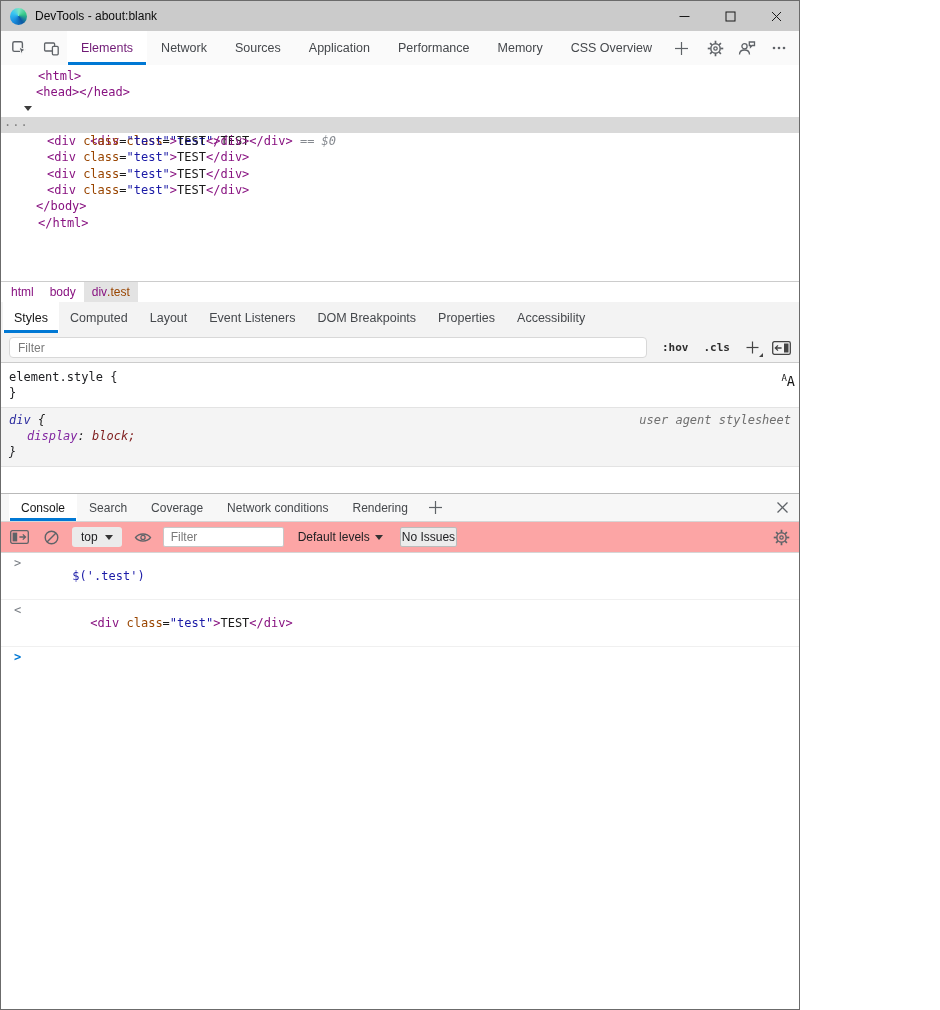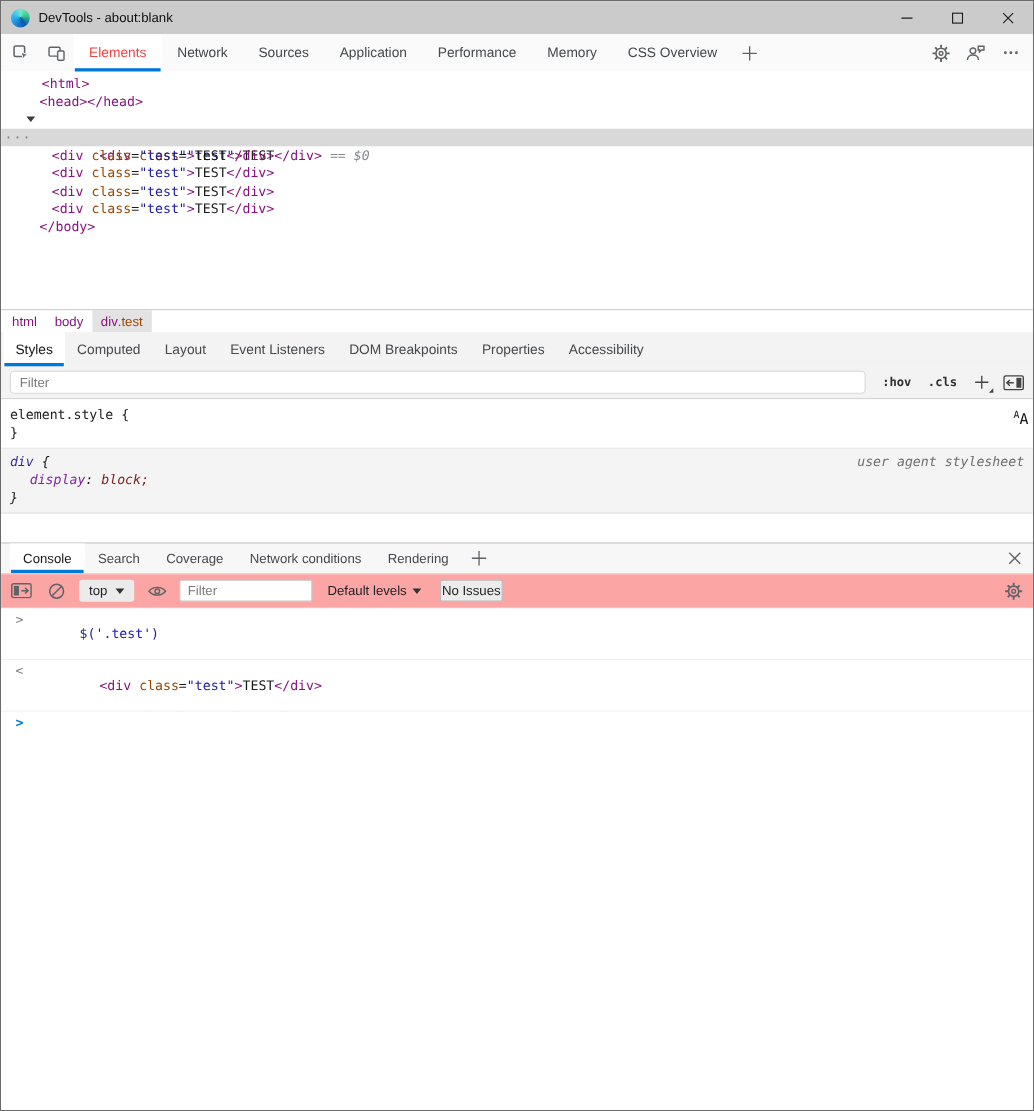--- a/index.html
+++ b/index.html
@@ -1,33 +1,33 @@
 <!DOCTYPE html>
 <html><head>
 <meta charset="utf-8">
 <style>
   * { box-sizing: border-box; margin: 0; padding: 0; }
   body { background:#fff; font-family:"Liberation Sans", sans-serif; }
-  .window { width:940px; height:1010px; border:1px solid #6b6b6b; background:#fff;
+  .window { width:800px; height:1010px; border:1px solid #6b6b6b; background:#fff;
             display:flex; flex-direction:column; color:#202124; overflow:hidden; }
 
   
   .titlebar { flex:0 0 30px; background:#cbcbcb; display:flex; align-items:center; }
   .edge-logo { width:17px; height:17px; border-radius:50%; margin-left:9px; flex:0 0 auto;
     background: conic-gradient(from 150deg at 50% 45%, #0c59a4, #1b8fe0, #38c5f3, #7be5c2, #35c788, #0c59a4); }
   .title-text { margin-left:8px; font-size:12px; color:#0d0d0d; }
   .win-controls { margin-left:auto; display:flex; height:100%; }
   .win-btn { width:46px; display:flex; align-items:center; justify-content:center; }
 
   
   .tabbar { flex:0 0 34px; background:#fafafa; display:flex; align-items:stretch; padding-left:2px; }
   .icon-btn { width:32px; display:flex; align-items:center; justify-content:center; flex:0 0 auto; }
   .tab { display:flex; align-items:center; padding:0 14px; font-size:12.5px; color:#45484c;
          position:relative; white-space:nowrap; }
-  .tab.active { background:#fff; color:#ef4444; }
+  .tab.active { background:#fff; color:#701a75; }
   .tab.active::after { content:""; position:absolute; left:1px; right:1px; bottom:0; height:3px; background:#0078d4; }
   .tabbar-right { margin-left:auto; display:flex; padding-right:4px; }
 
   
   .dom-tree { flex:0 0 216px; background:#fff; font-family:"DejaVu Sans Mono", monospace;
               font-size:12px; line-height:16.3px; padding-top:3px; overflow:hidden; }
   .tline { white-space:pre; position:relative; height:16.3px; }
   .tline.selected { background:#d9d9d9; }
   .marker { position:absolute; left:3px; top:0; color:#7f7f7f; letter-spacing:1px; }
   .ind-a { padding-left:37px; } .ind-b { padding-left:35px; } .ind-c { padding-left:46px; }
@@ -232,20 +232,21 @@
       <span class="expander"></span><span><span class="tk-tag">&lt;body&gt;</span></span>
     </div>
     <div class="tline ind-c selected">
       <span class="marker">···</span><span><span class="tk-tag">&lt;div </span><span class="tk-attr">class</span><span class="tk-plain">=</span><span class="tk-val">"test"</span><span class="tk-tag">&gt;</span><span class="tk-txt">TEST</span><span class="tk-tag">&lt;/div&gt;</span><span class="tk-dim"> == $0</span></span>
     </div>
     <div class="tline ind-c"><span class="tk-tag">&lt;div </span><span class="tk-attr">class</span><span class="tk-plain">=</span><span class="tk-val">"test"</span><span class="tk-tag">&gt;</span><span class="tk-txt">TEST</span><span class="tk-tag">&lt;/div&gt;</span></div>
     <div class="tline ind-c"><span class="tk-tag">&lt;div </span><span class="tk-attr">class</span><span class="tk-plain">=</span><span class="tk-val">"test"</span><span class="tk-tag">&gt;</span><span class="tk-txt">TEST</span><span class="tk-tag">&lt;/div&gt;</span></div>
     <div class="tline ind-c"><span class="tk-tag">&lt;div </span><span class="tk-attr">class</span><span class="tk-plain">=</span><span class="tk-val">"test"</span><span class="tk-tag">&gt;</span><span class="tk-txt">TEST</span><span class="tk-tag">&lt;/div&gt;</span></div>
     <div class="tline ind-c"><span class="tk-tag">&lt;div </span><span class="tk-attr">class</span><span class="tk-plain">=</span><span class="tk-val">"test"</span><span class="tk-tag">&gt;</span><span class="tk-txt">TEST</span><span class="tk-tag">&lt;/div&gt;</span></div>
     <div class="tline ind-b"><span class="tk-tag">&lt;/body&gt;</span></div>
+    <div class="tline ind-a"><span class="tk-tag">&lt;/html&gt;</span></div>
   </div>
 
   <div class="crumbs">
     <div class="crumb">
         <span class="tk-crumbtag">html</span>
       </div>
     <div class="crumb">
         <span class="tk-crumbtag">body</span>
       </div>
     <div class="crumb selected">

